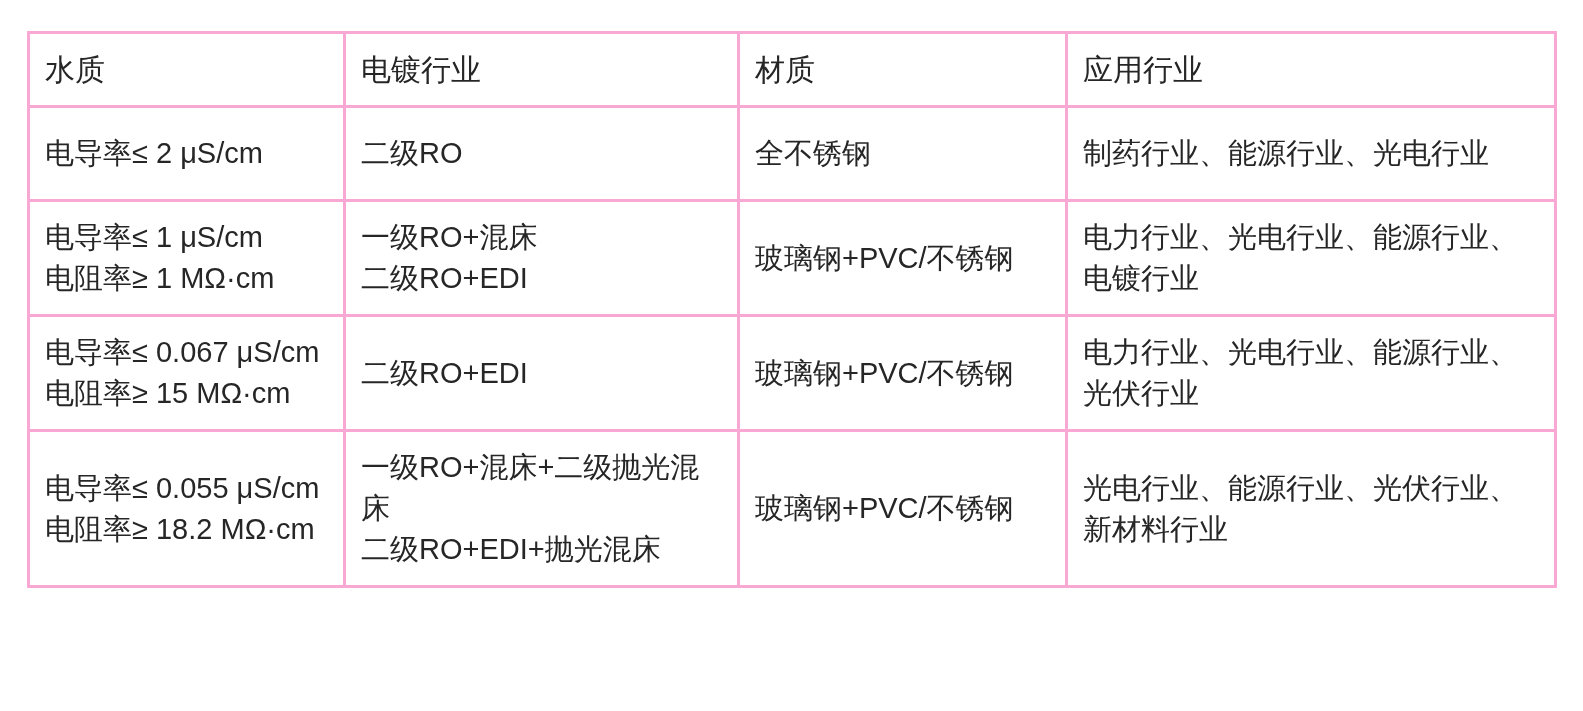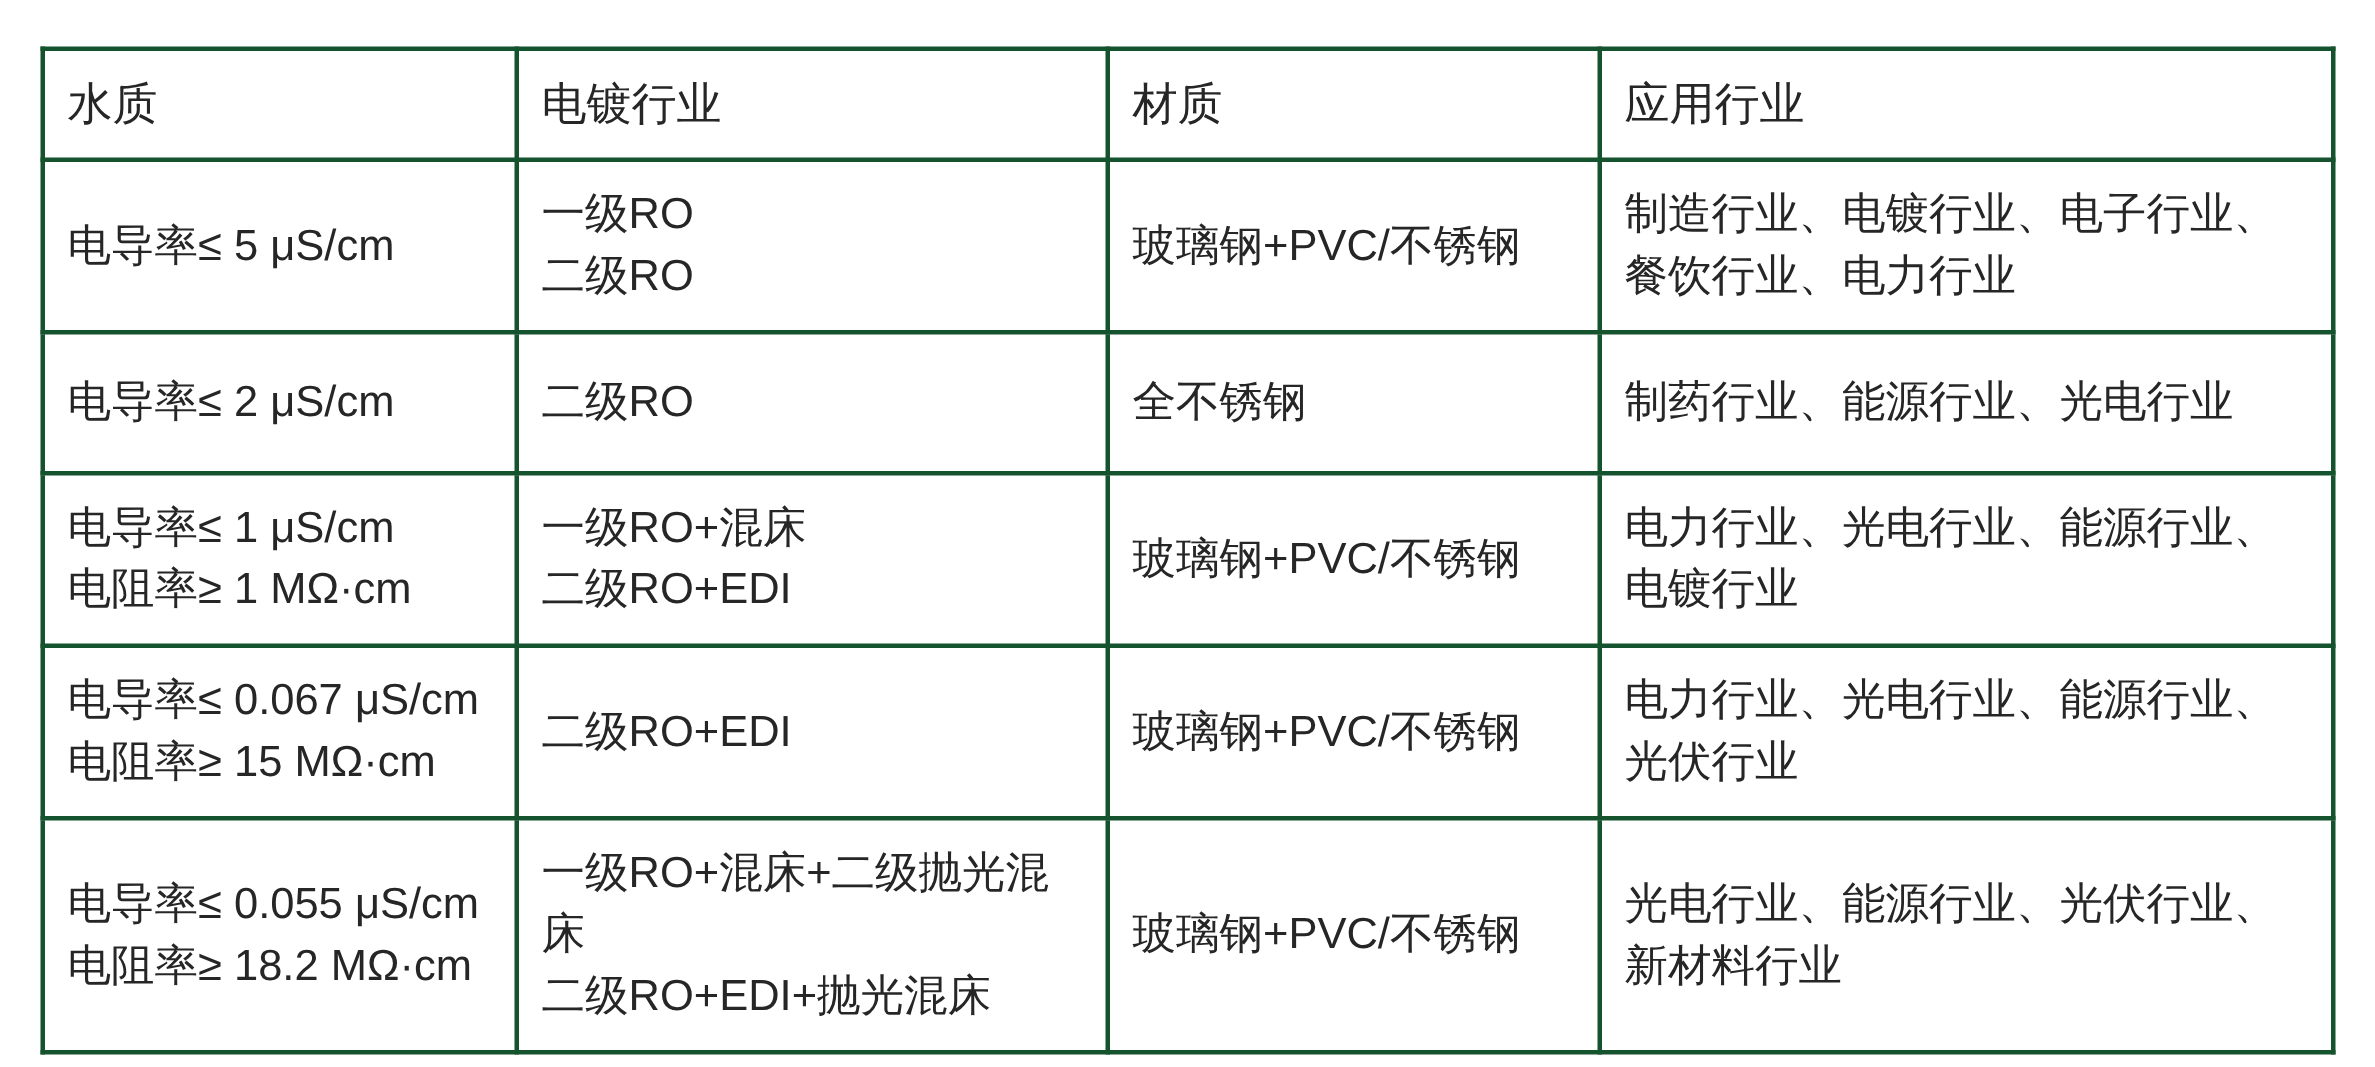--- a/index.html
+++ b/index.html
@@ -19,21 +19,21 @@
   }
   table.spec-table {
     position: absolute;
     left: 27px;
     top: 31px;
     border-collapse: collapse;
     table-layout: fixed;
   }
   .spec-table th,
   .spec-table td {
-    border: 3px solid #14532d;
+    border: 3px solid #f9a8d4;
     color: #262626;
     font-weight: 400;
     vertical-align: middle;
     text-align: left;
     white-space: pre-line;
     font-size: 29px;
     line-height: 41px;
     padding: 15px;
     overflow: hidden;
   }
@@ -67,28 +67,20 @@
     </colgroup>
     <thead>
       <tr class="hdr">
         <th class="pad-a">水质</th>
         <th class="pad-b">电镀行业</th>
         <th class="pad-c">材质</th>
         <th class="pad-d">应用行业</th>
       </tr>
     </thead>
     <tbody>
-      <tr class="r1">
-        <td class="pad-a">电导率≤ 5 μS/cm</td>
-        <td class="pad-b">一级RO
-二级RO</td>
-        <td class="pad-c">玻璃钢+PVC/不锈钢</td>
-        <td class="pad-d">制造行业、电镀行业、电子行业、
-餐饮行业、电力行业</td>
-      </tr>
       <tr class="r2">
         <td class="pad-a">电导率≤ 2 μS/cm</td>
         <td class="pad-b">二级RO</td>
         <td class="pad-c">全不锈钢</td>
         <td class="pad-d">制药行业、能源行业、光电行业</td>
       </tr>
       <tr class="r3">
         <td class="pad-a">电导率≤ 1 μS/cm
 电阻率≥ 1 MΩ·cm</td>
         <td class="pad-b">一级RO+混床

